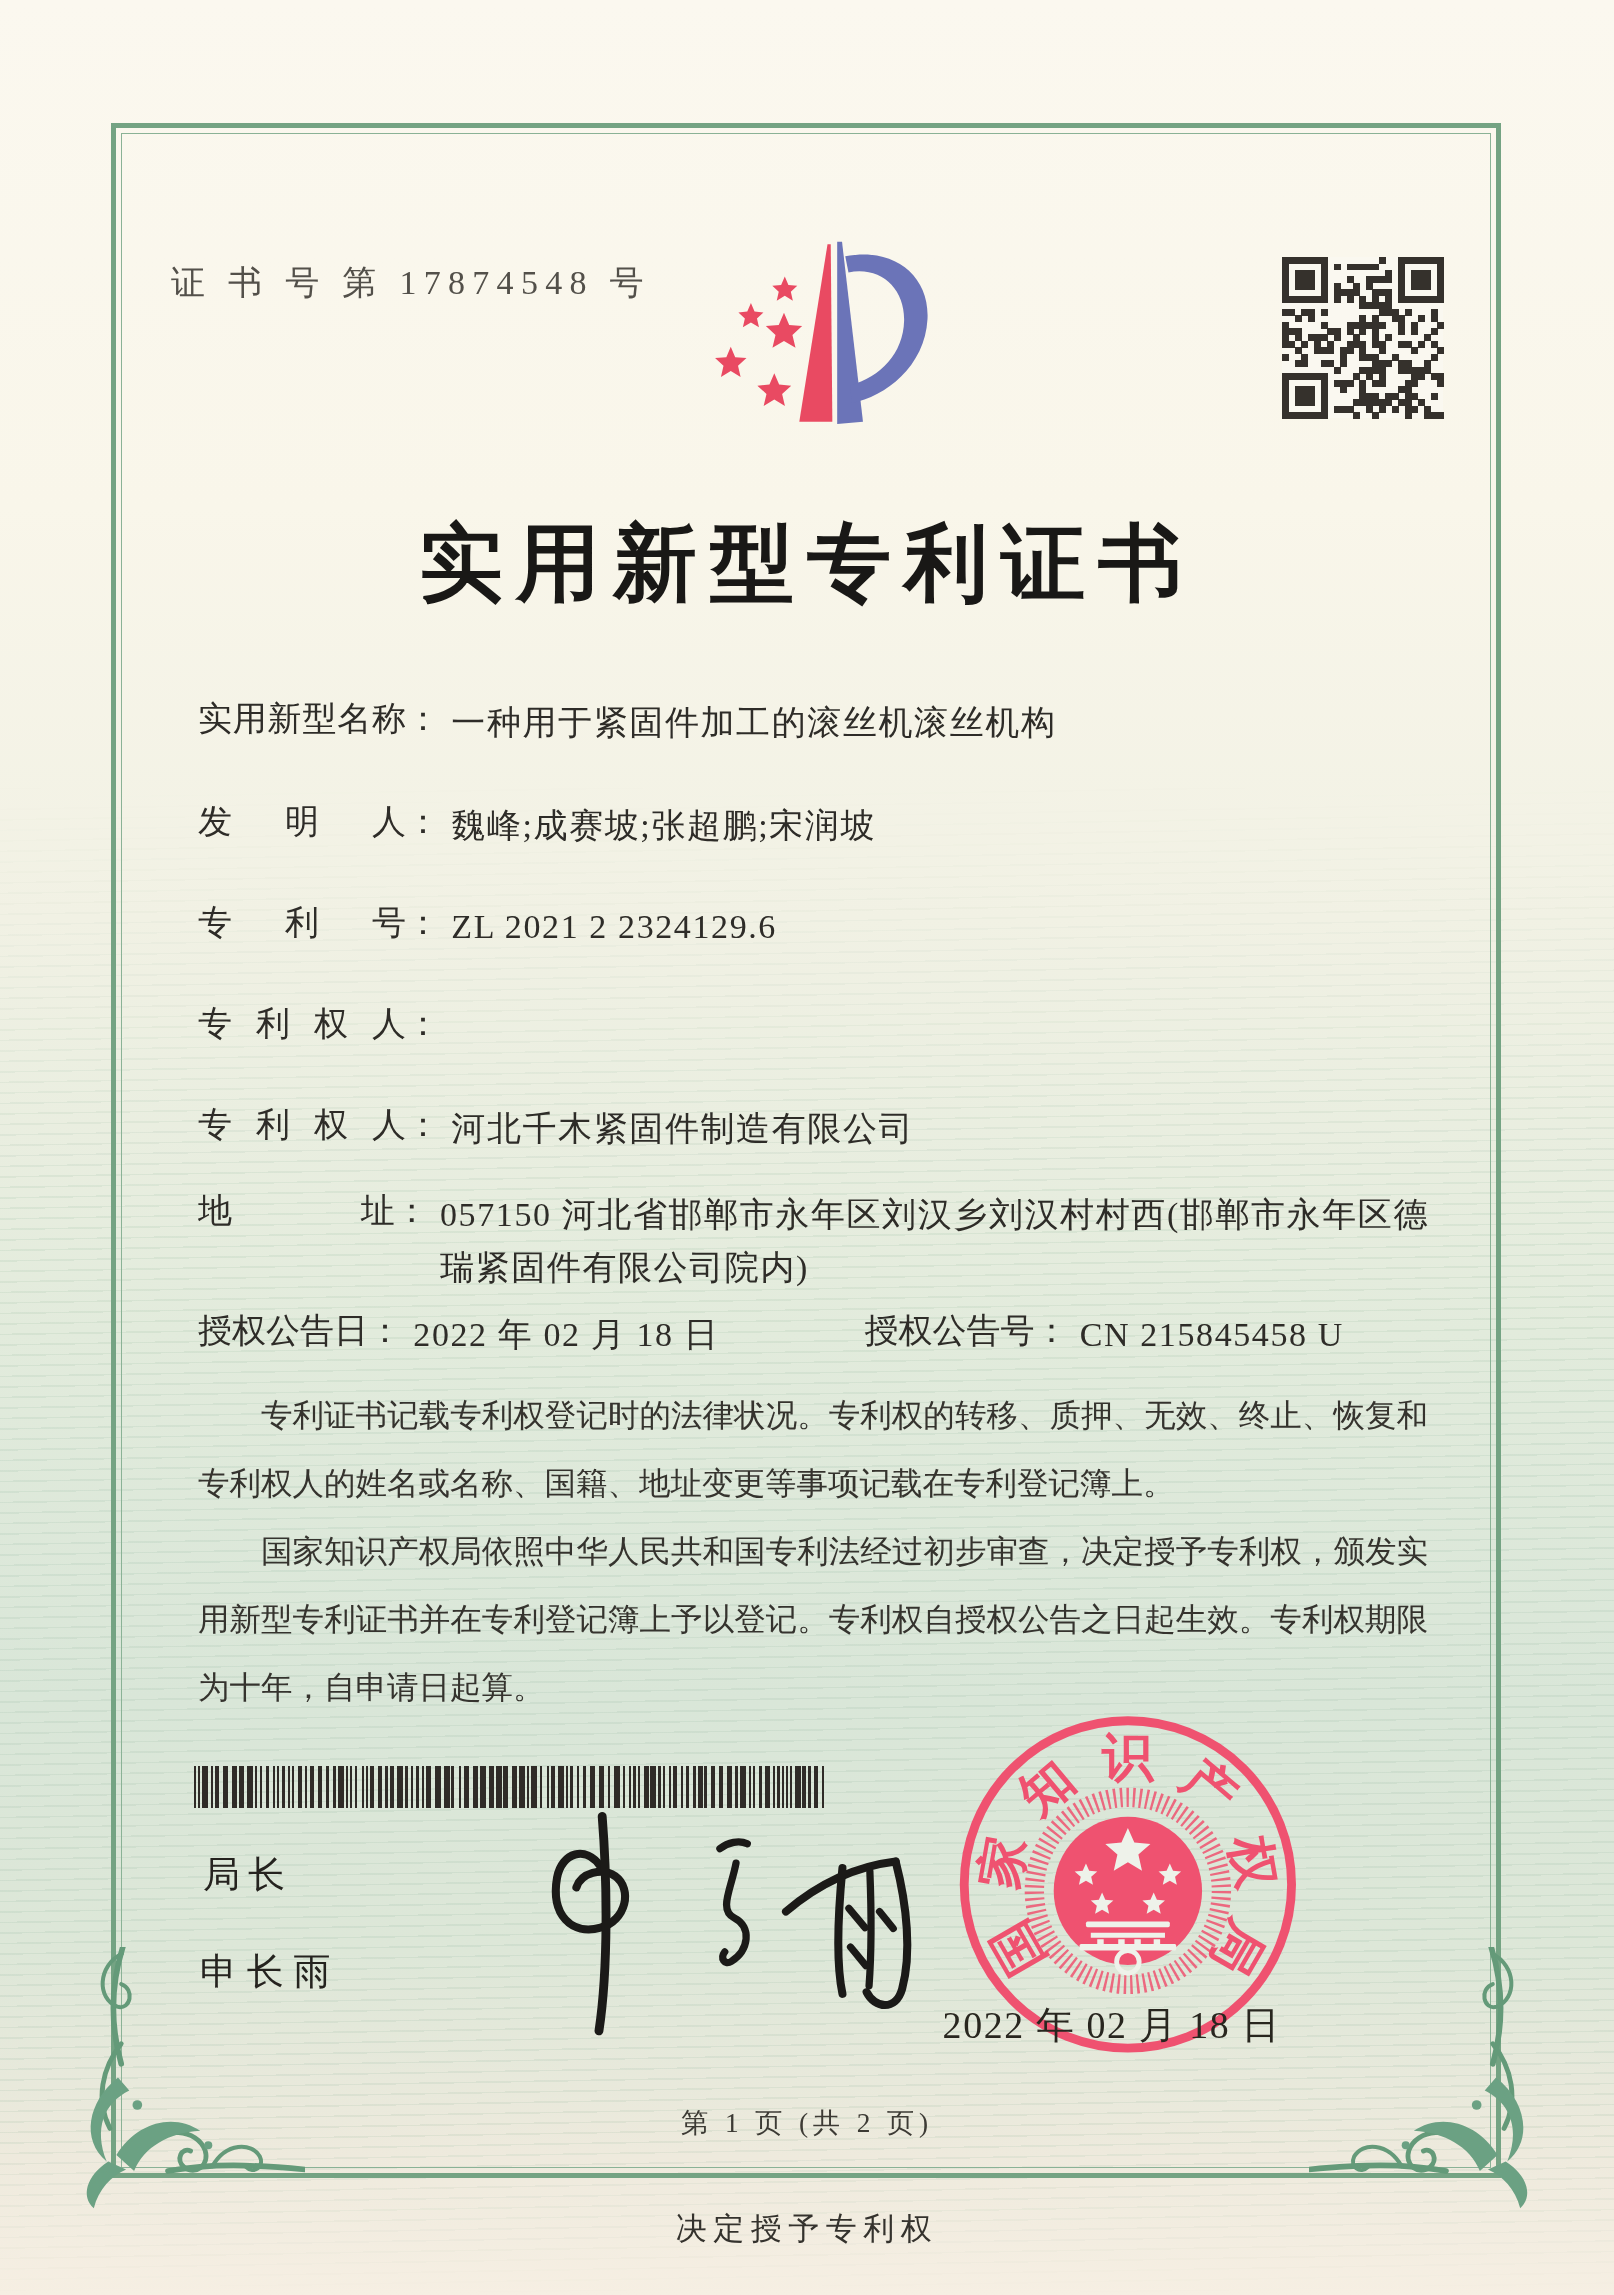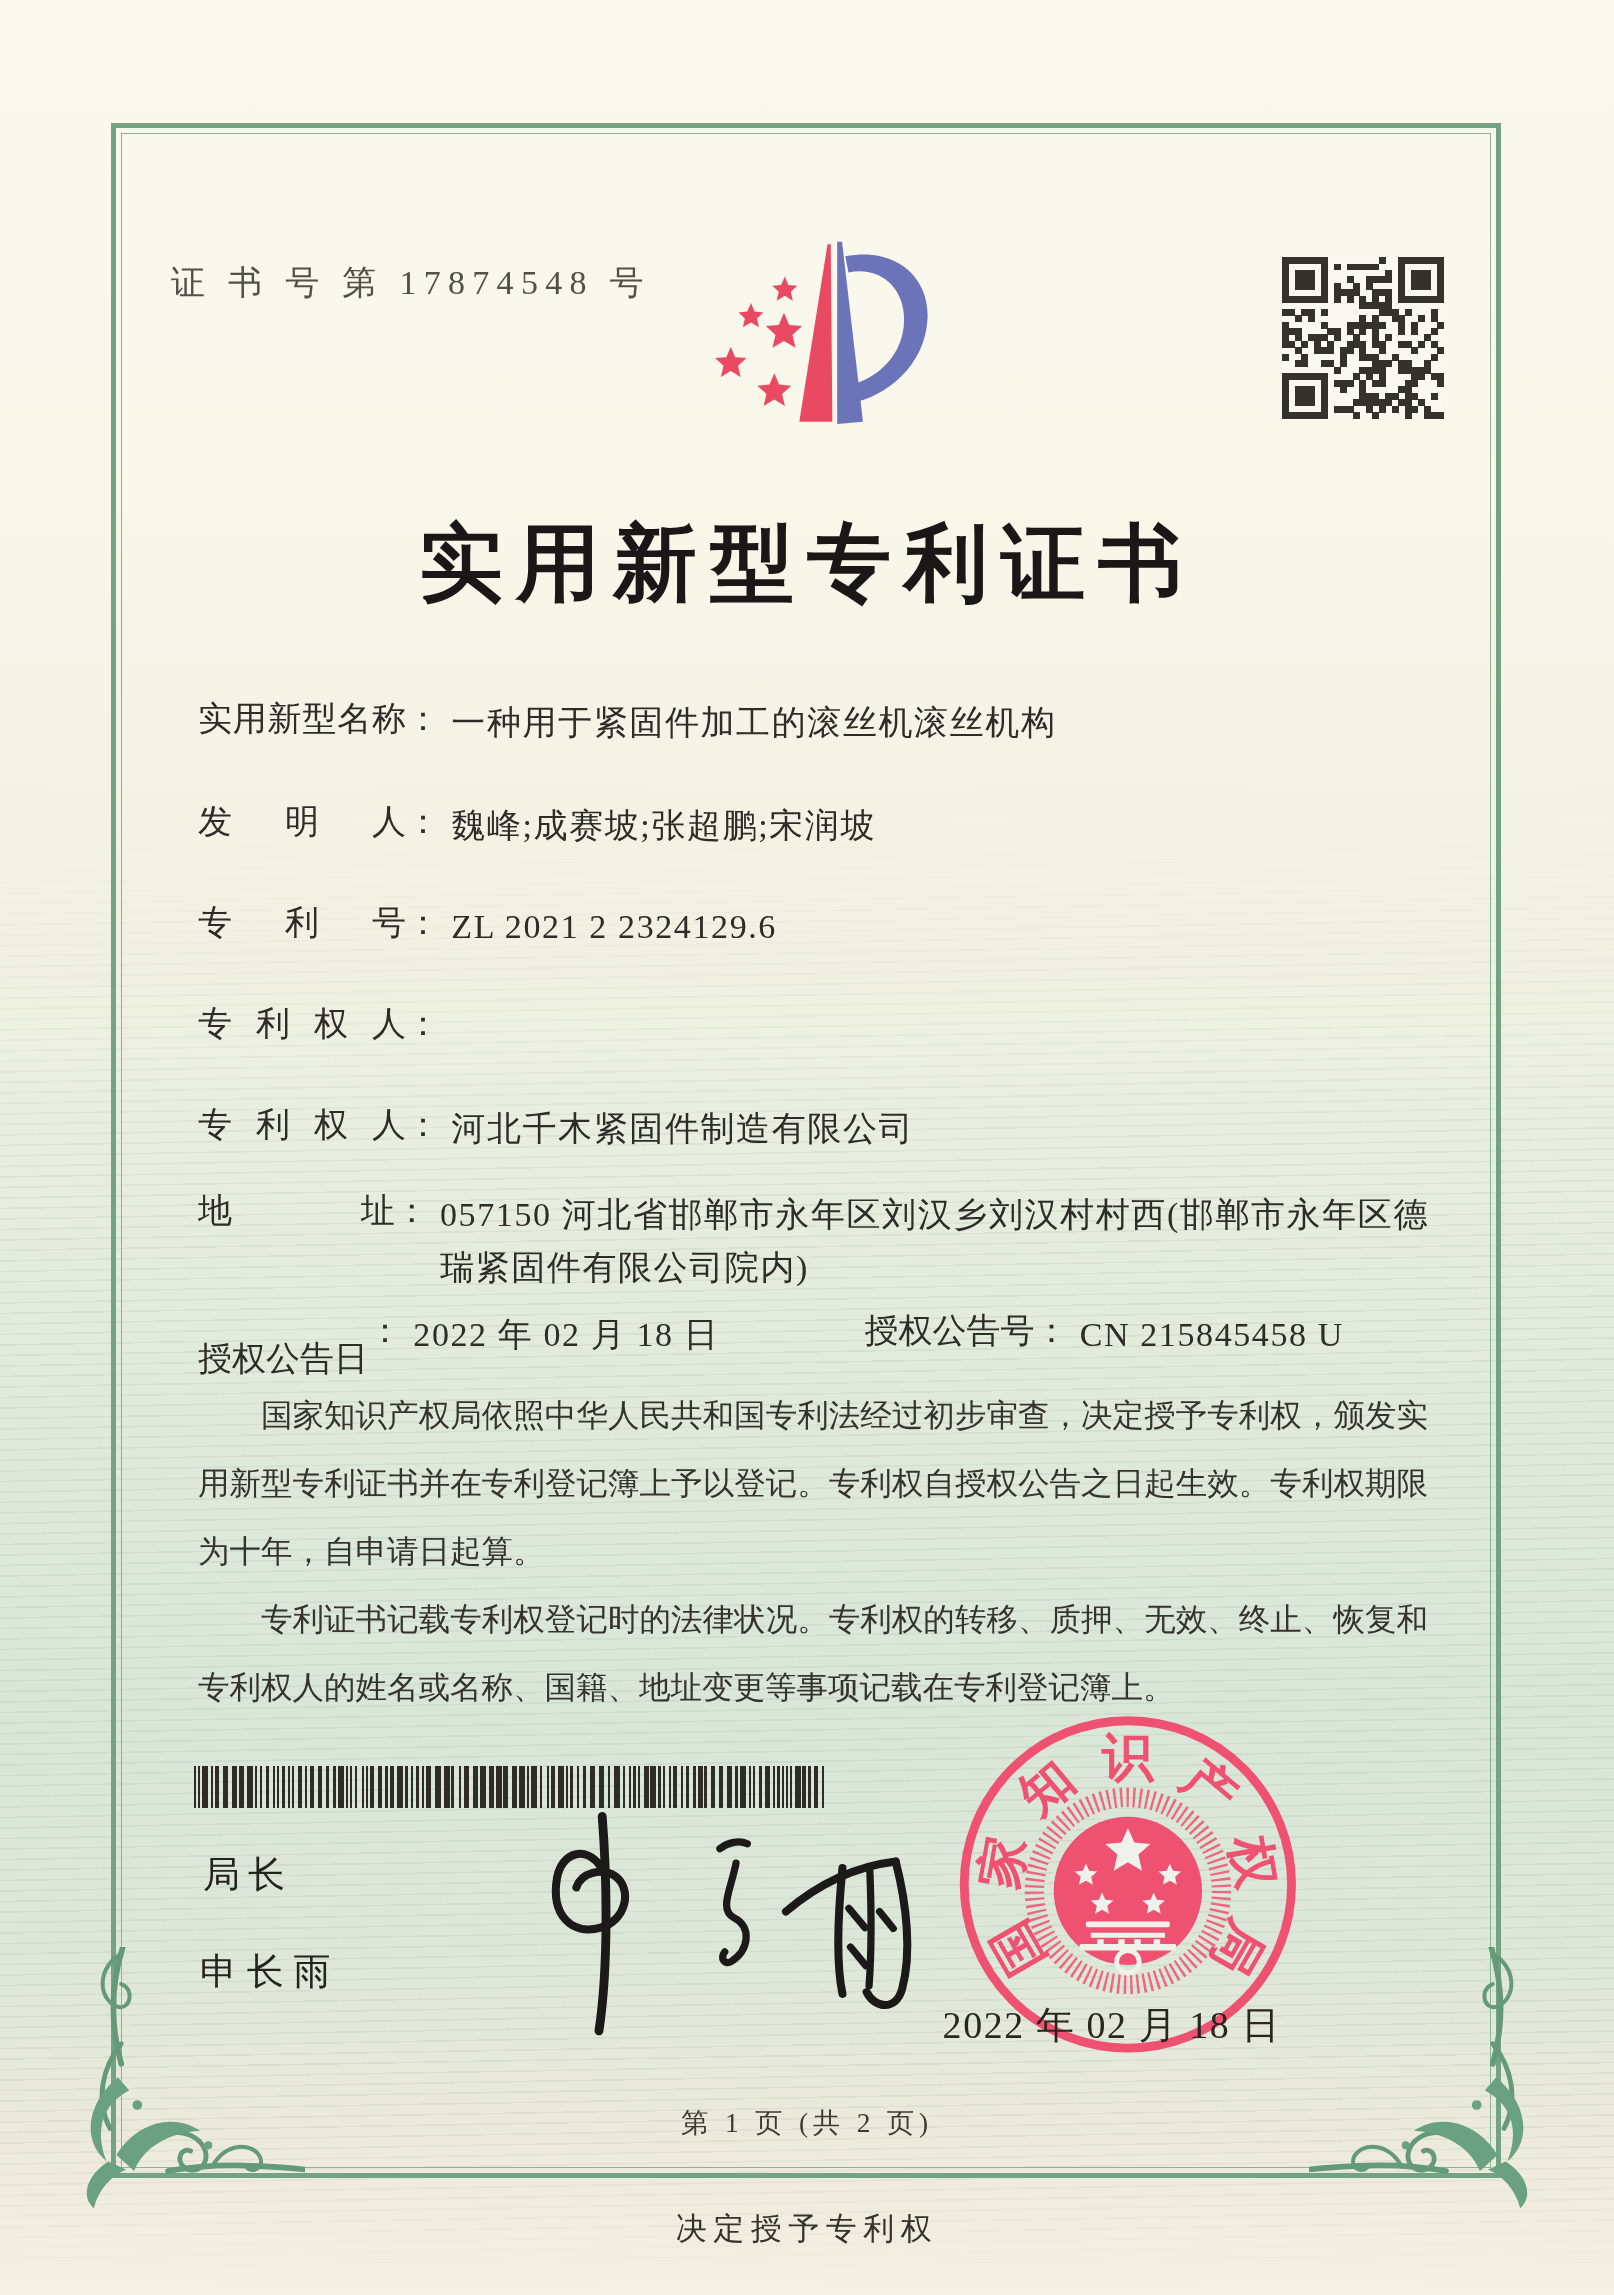--- a/index.html
+++ b/index.html
@@ -421,34 +421,34 @@
       <span class="flabel">专利权人</span>
         <span class="fcolon">：</span>
       <span class="fvalue">河北千木紧固件制造有限公司</span>
     </div>
     <div class="frow" style="top:492px;">
       <span class="flabel">地址</span>
         <span class="fcolon">：</span>
       <span class="fvalue">057150 河北省邯郸市永年区刘汉乡刘汉村村西(邯郸市永年区德瑞紧固件有限公司院内)</span>
     </div>
     <div class="frow" style="top:612px;">
-      <span class="flabel" style="width:auto;margin-top:28px;">授权公告日</span>
+      <span class="flabel" style="width:auto;">授权公告日</span>
         <span class="fcolon">：</span>
       <span class="fvalue">2022 年 02 月 18 日</span>
       <span class="grant2">
         <span class="flabel" style="width:auto;">授权公告号</span>
           <span class="fcolon">：</span>
         <span class="fvalue">CN 215845458 U</span>
       </span>
     </div>
   </div>
 
   <div class="paras">
+    <p>专利证书记载专利权登记时的法律状况。专利权的转移、质押、无效、终止、恢复和专利权人的姓名或名称、国籍、地址变更等事项记载在专利登记簿上。</p>
     <p>国家知识产权局依照中华人民共和国专利法经过初步审查，决定授予专利权，颁发实用新型专利证书并在专利登记簿上予以登记。专利权自授权公告之日起生效。专利权期限为十年，自申请日起算。</p>
-    <p>专利证书记载专利权登记时的法律状况。专利权的转移、质押、无效、终止、恢复和专利权人的姓名或名称、国籍、地址变更等事项记载在专利登记簿上。</p>
   </div>
 
   <div class="barcode" id="barcode">
       <i style="left: 0px; width: 1.6px;"></i>
       <i style="left: 4px; width: 2.4px;"></i>
       <i style="left: 8px; width: 5.6px;"></i>
       <i style="left: 17px; width: 2.4px;"></i>
       <i style="left: 21px; width: 4px;"></i>
       <i style="left: 29px; width: 4.8px;"></i>
       <i style="left: 38px; width: 4.8px;"></i>

